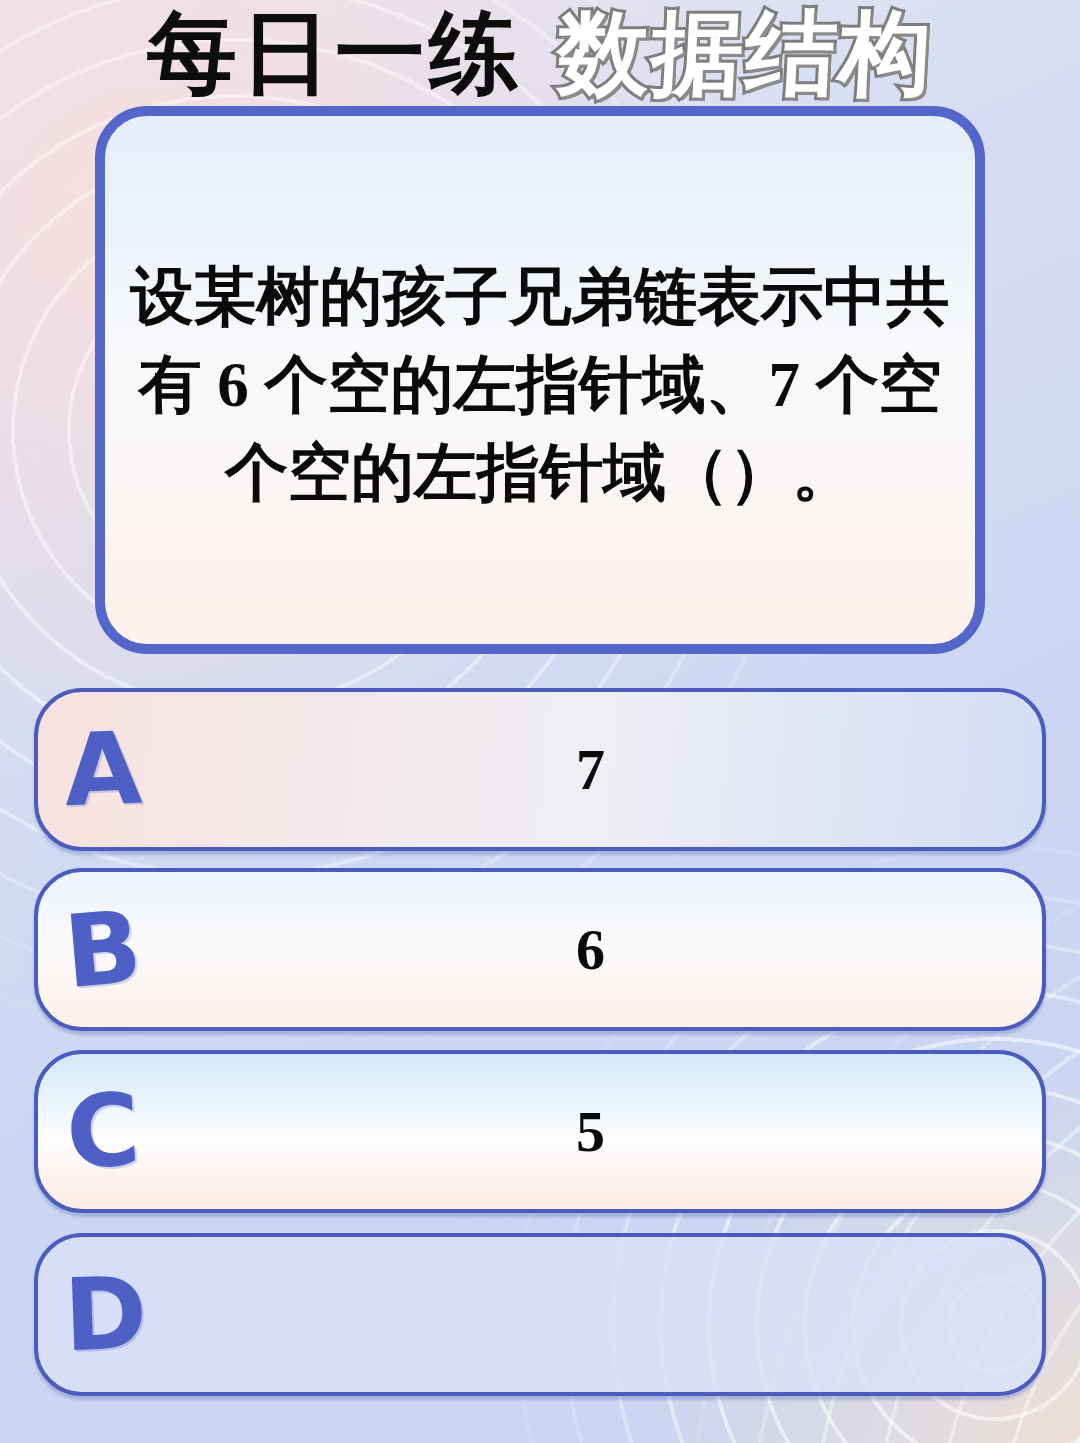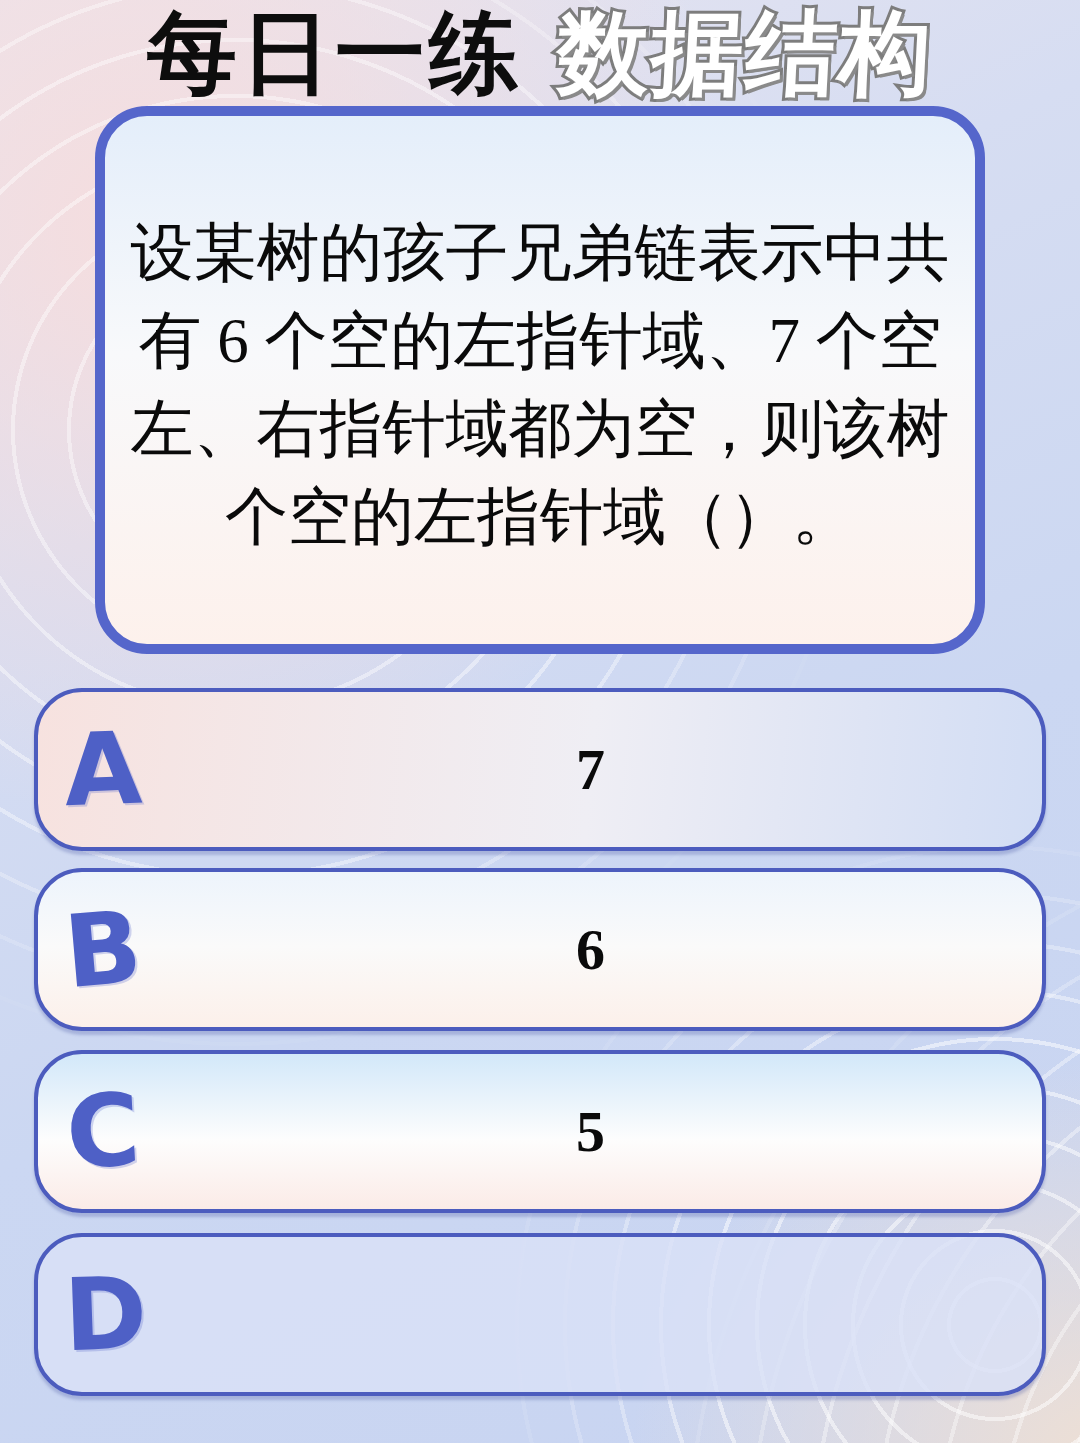--- a/index.html
+++ b/index.html
@@ -49,21 +49,21 @@
 
   .question-card{
     position:absolute;left:95px;top:106px;width:890px;height:548px;
     box-sizing:border-box;border:10px solid #5566cb;border-radius:52px;
     background:linear-gradient(180deg,#e4eefa 0%,#f8f9fb 45%,#fdf1ec 100%);
     display:flex;flex-direction:column;justify-content:center;align-items:center;
     padding:14px 20px 4px 20px;
   }
   .q-line{
     font-family:"Liberation Serif", serif;
-    font-weight:normal;color:#0a0a0a;
+    font-weight:bold;color:#0a0a0a;
     font-size:63px;line-height:88px;white-space:nowrap;text-align:center;
   }
 
   .option-card{
     position:absolute;left:34px;width:1012px;height:163px;
     box-sizing:border-box;border:4px solid #4c5cbe;border-radius:48px;
     display:flex;align-items:center;
     box-shadow:0 4px 3px rgba(70,84,160,0.28);
     cursor:pointer;
   }
@@ -95,21 +95,20 @@
 <div class="rings rings-bottomright"></div>
 
 <div class="title-row">
   <div class="title-main">每日一练</div>
   <div class="title-sub">数据结构</div>
 </div>
 
 <div class="question-card">
   <div class="q-line">设某树的孩子兄弟链表示中共</div>
   <div class="q-line">有 6 个空的左指针域、7 个空</div>
-  <div class="q-line">左、右指针域都为空，则该树</div>
   <div class="q-line">个空的左指针域（）。</div>
 </div>
 
 <div class="option-card opt-a">
   <div class="opt-letter">A</div>
   <div class="opt-label">7</div>
 </div>
 
 <div class="option-card opt-b">
   <div class="opt-letter">B</div>

